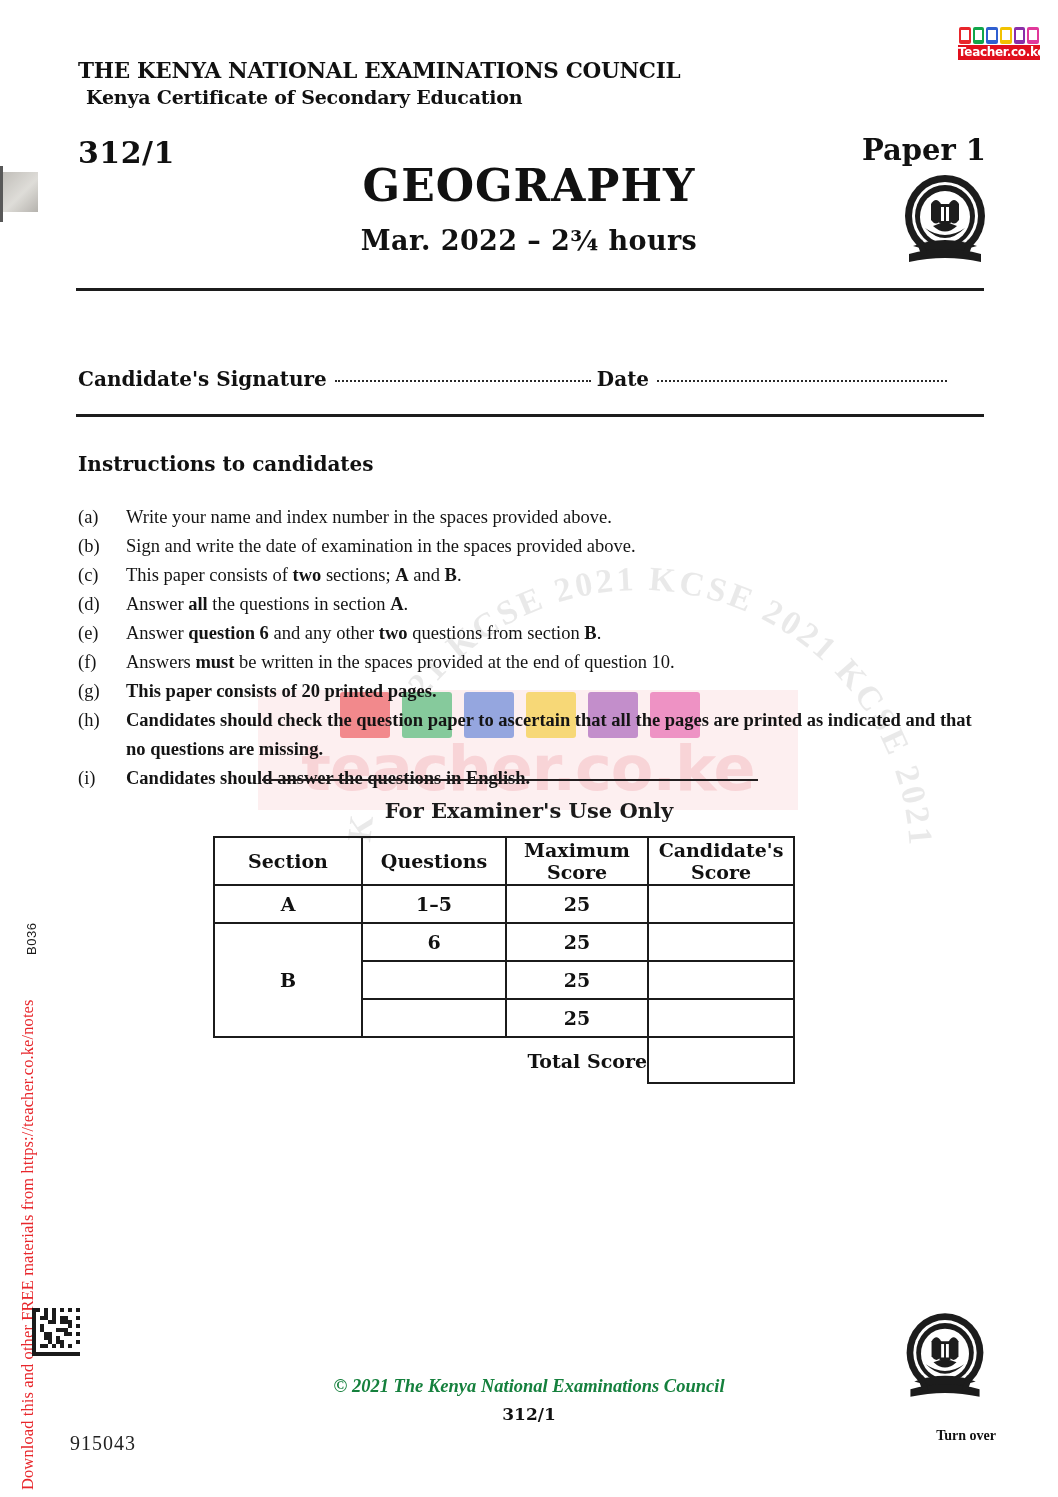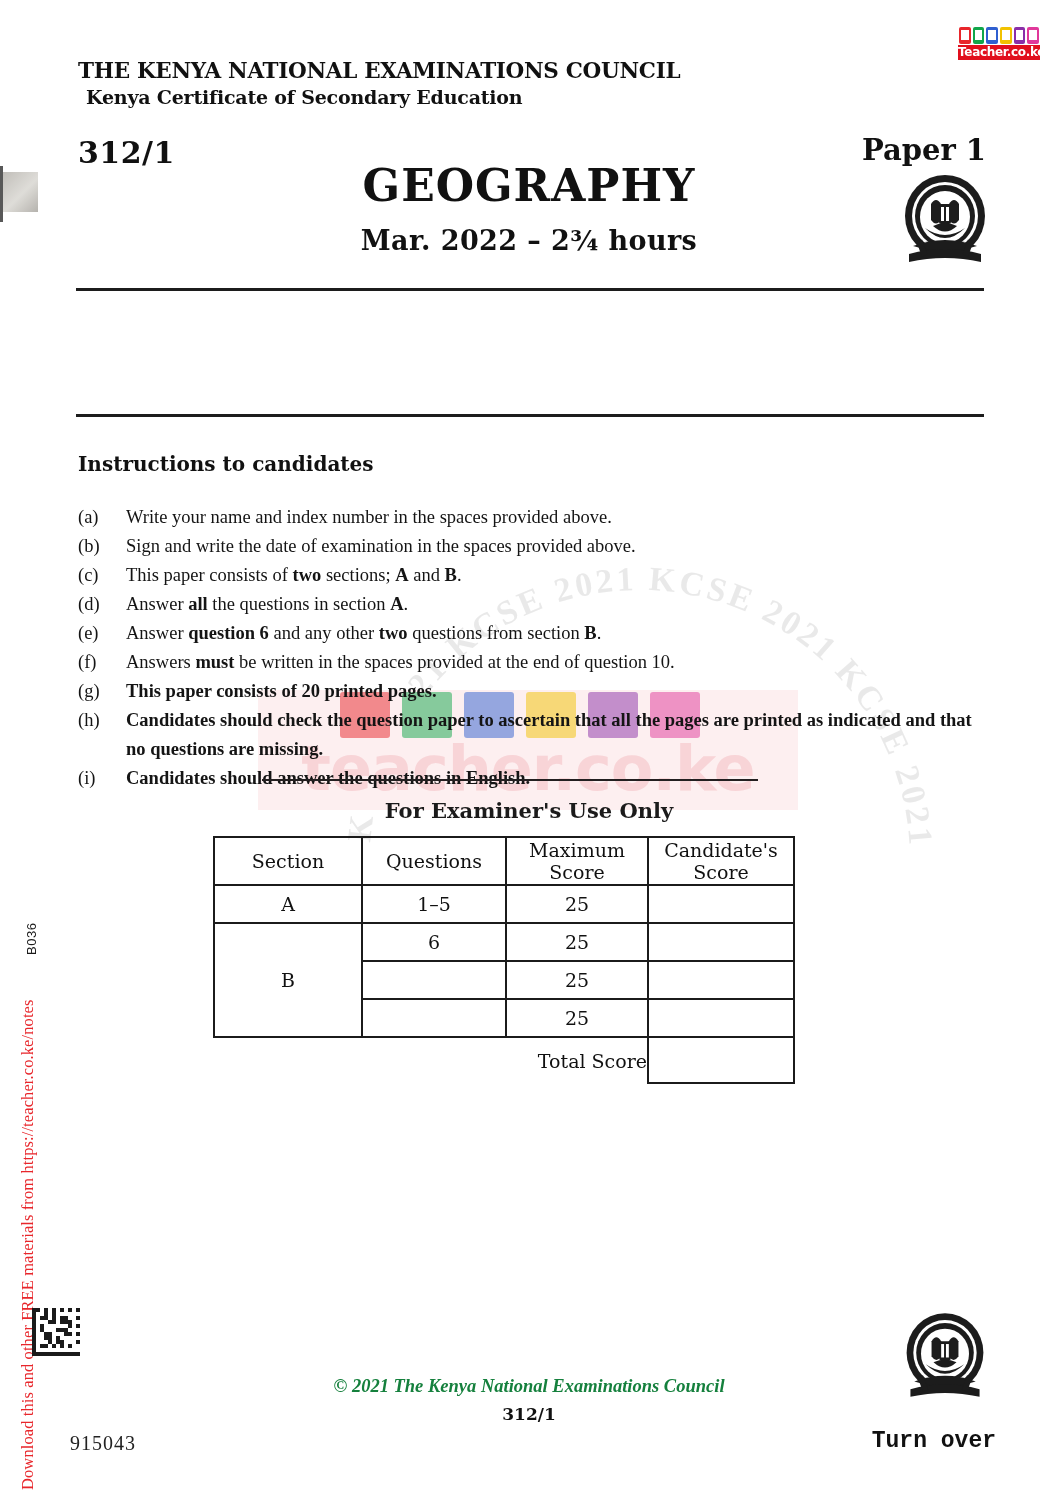--- a/index.html
+++ b/index.html
@@ -340,21 +340,21 @@
     font-family: "DejaVu Serif", serif;
     font-size: 19px;
     font-weight: bold;
     table-layout: fixed;
   }
   .score-table td, .score-table th {
     border: 2px solid #1b1b1b;
     text-align: center;
     padding: 0;
     height: 36px;
-    font-weight: normal;
+    font-weight: bold;
   }
   .score-table th { height: 46px; line-height: 22px; }
   .col-section { width: 148px; }
   .col-questions { width: 144px; }
   .col-max { width: 142px; }
   .col-cand { width: 146px; }
   .cell-tall { height: 48px; }
   .total-row td {
     border: none;
     height: 44px;
@@ -396,22 +396,22 @@
     top: 1432px;
     font-family: "Liberation Serif", serif;
     font-size: 20px;
     color: #222222;
     letter-spacing: 1px;
   }
   .turn-over {
     position: absolute;
     right: 62px;
     top: 1428px;
-    font-family: Liberation Mono, monospace;
-    font-size: 23px;
+    font-family: Liberation Serif, serif;
+    font-size: 14px;
     font-weight: bold;
   }
   .seal-bottom {
     position: absolute;
     left: 897px;
     top: 1305px;
     width: 96px;
     height: 104px;
   }
 </style>
@@ -513,20 +513,26 @@
       <path d="M18 78 q32 -12 64 0 q-32 10 -64 0 z"></path>
       <path d="M14 86 q36 -10 72 0 l0 8 q-36 -8 -72 0 z"></path>
       <rect x="24" y="72" width="6" height="16" transform="rotate(-20 27 80)"></rect>
       <rect x="70" y="72" width="6" height="16" transform="rotate(20 73 80)"></rect>
     </g>
   </svg>
 
   <div class="rule r1"></div>
 
 
+  <div class="field-row row2">
+    <span class="field-label">Candidate's Signature</span>
+    <span class="dots w-sign"></span>
+    <span class="field-label">Date</span>
+    <span class="dots w-date"></span>
+  </div>
 
   <div class="rule r2"></div>
 
   <div class="instr-title">Instructions to candidates</div>
   <div class="instr-list" id="instr-list">
       <div class="instr-item">
         <span class="instr-marker">(a)</span>
         <span class="instr-text">Write your name and index number in the spaces provided above.</span>
       </div>
       <div class="instr-item">

